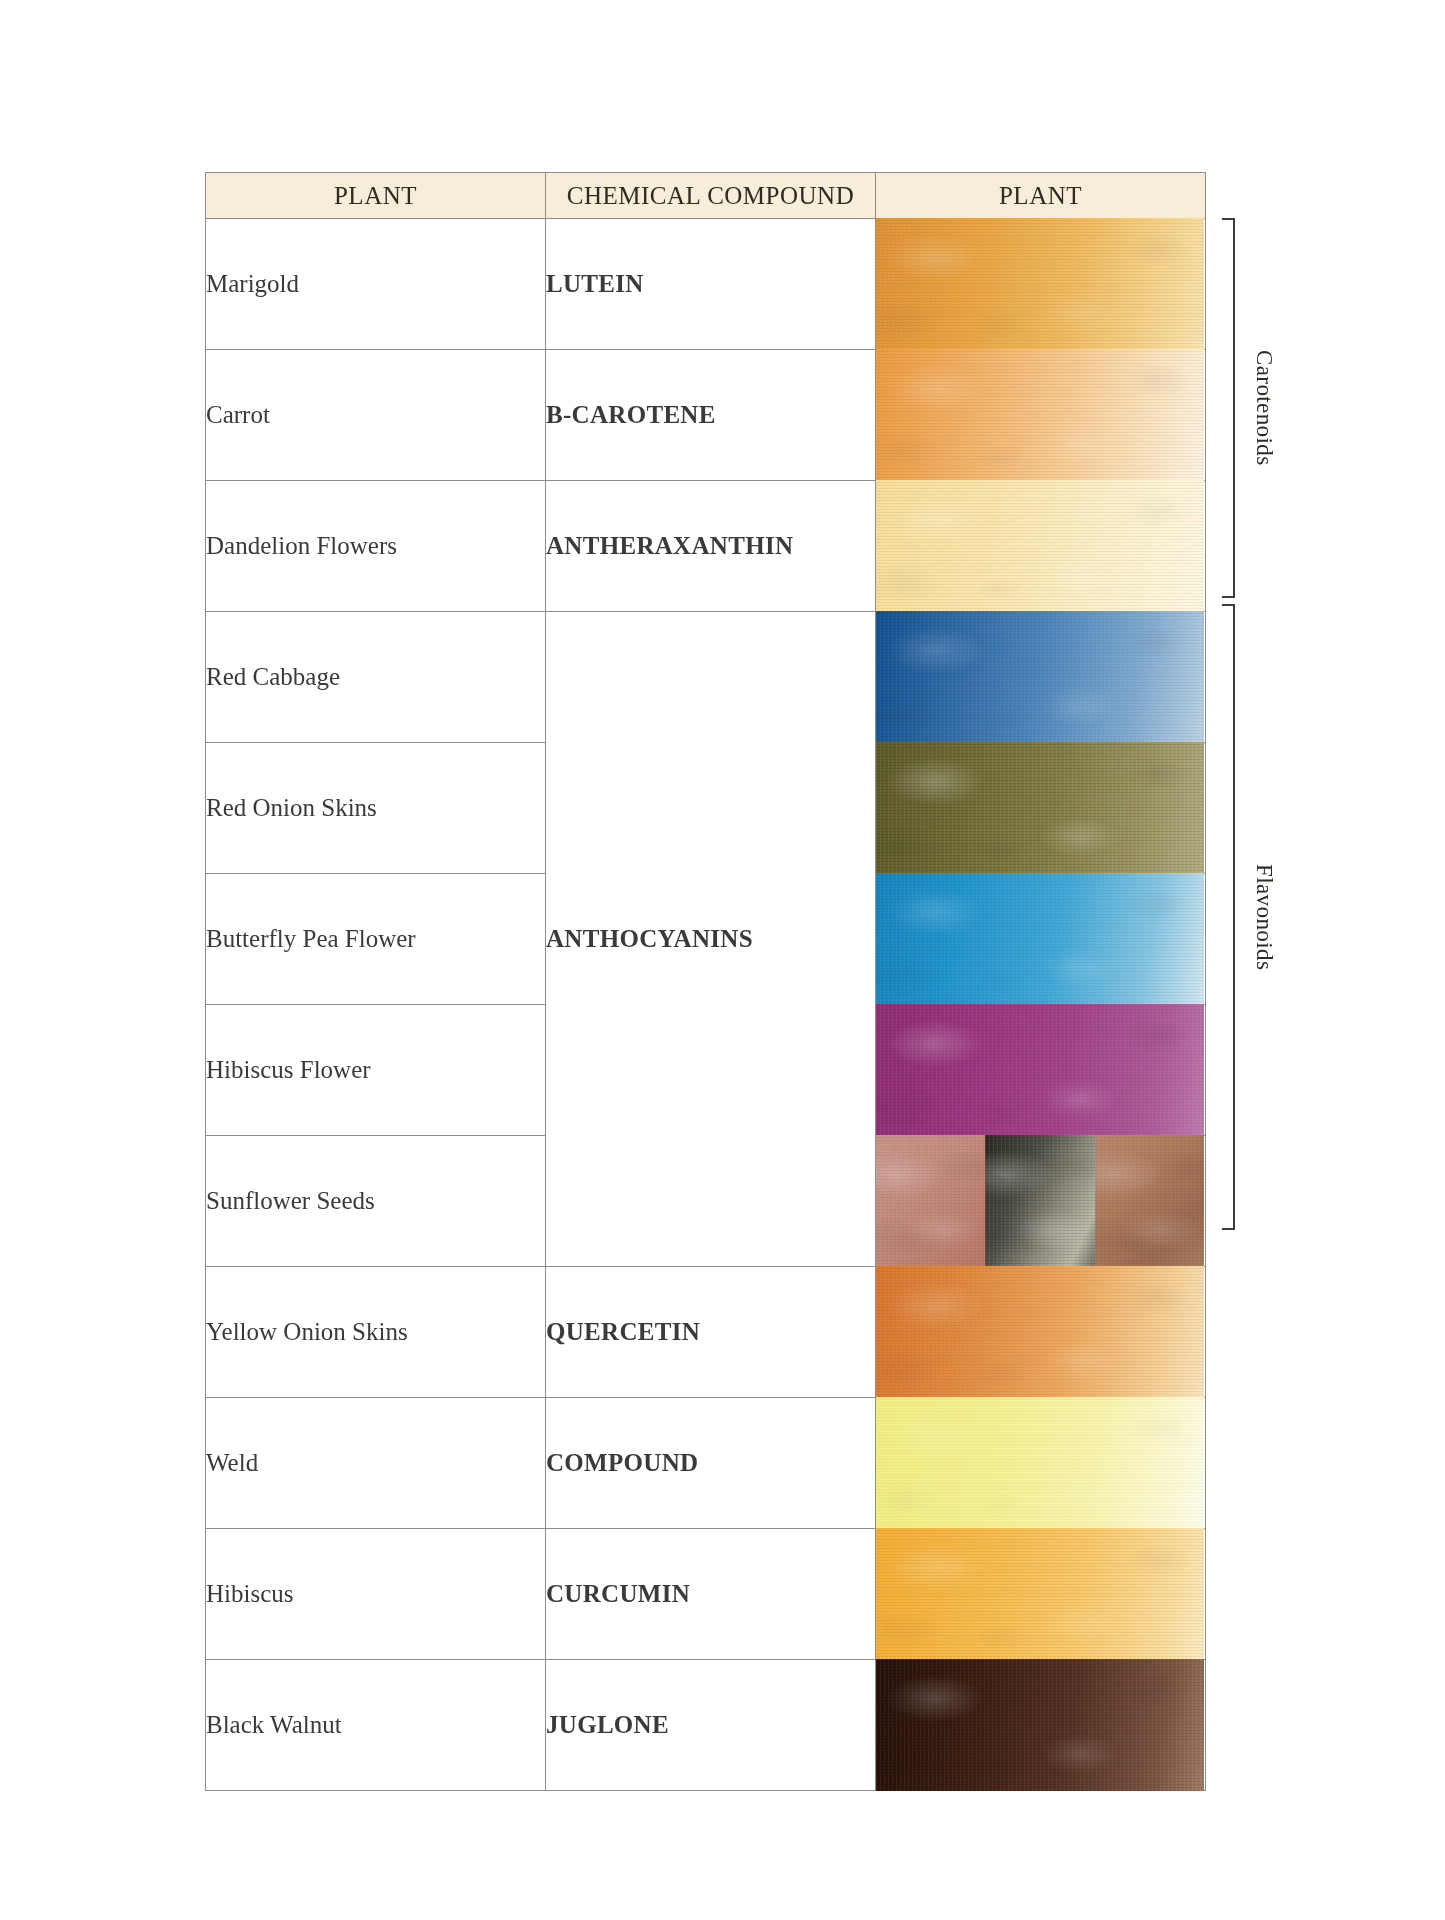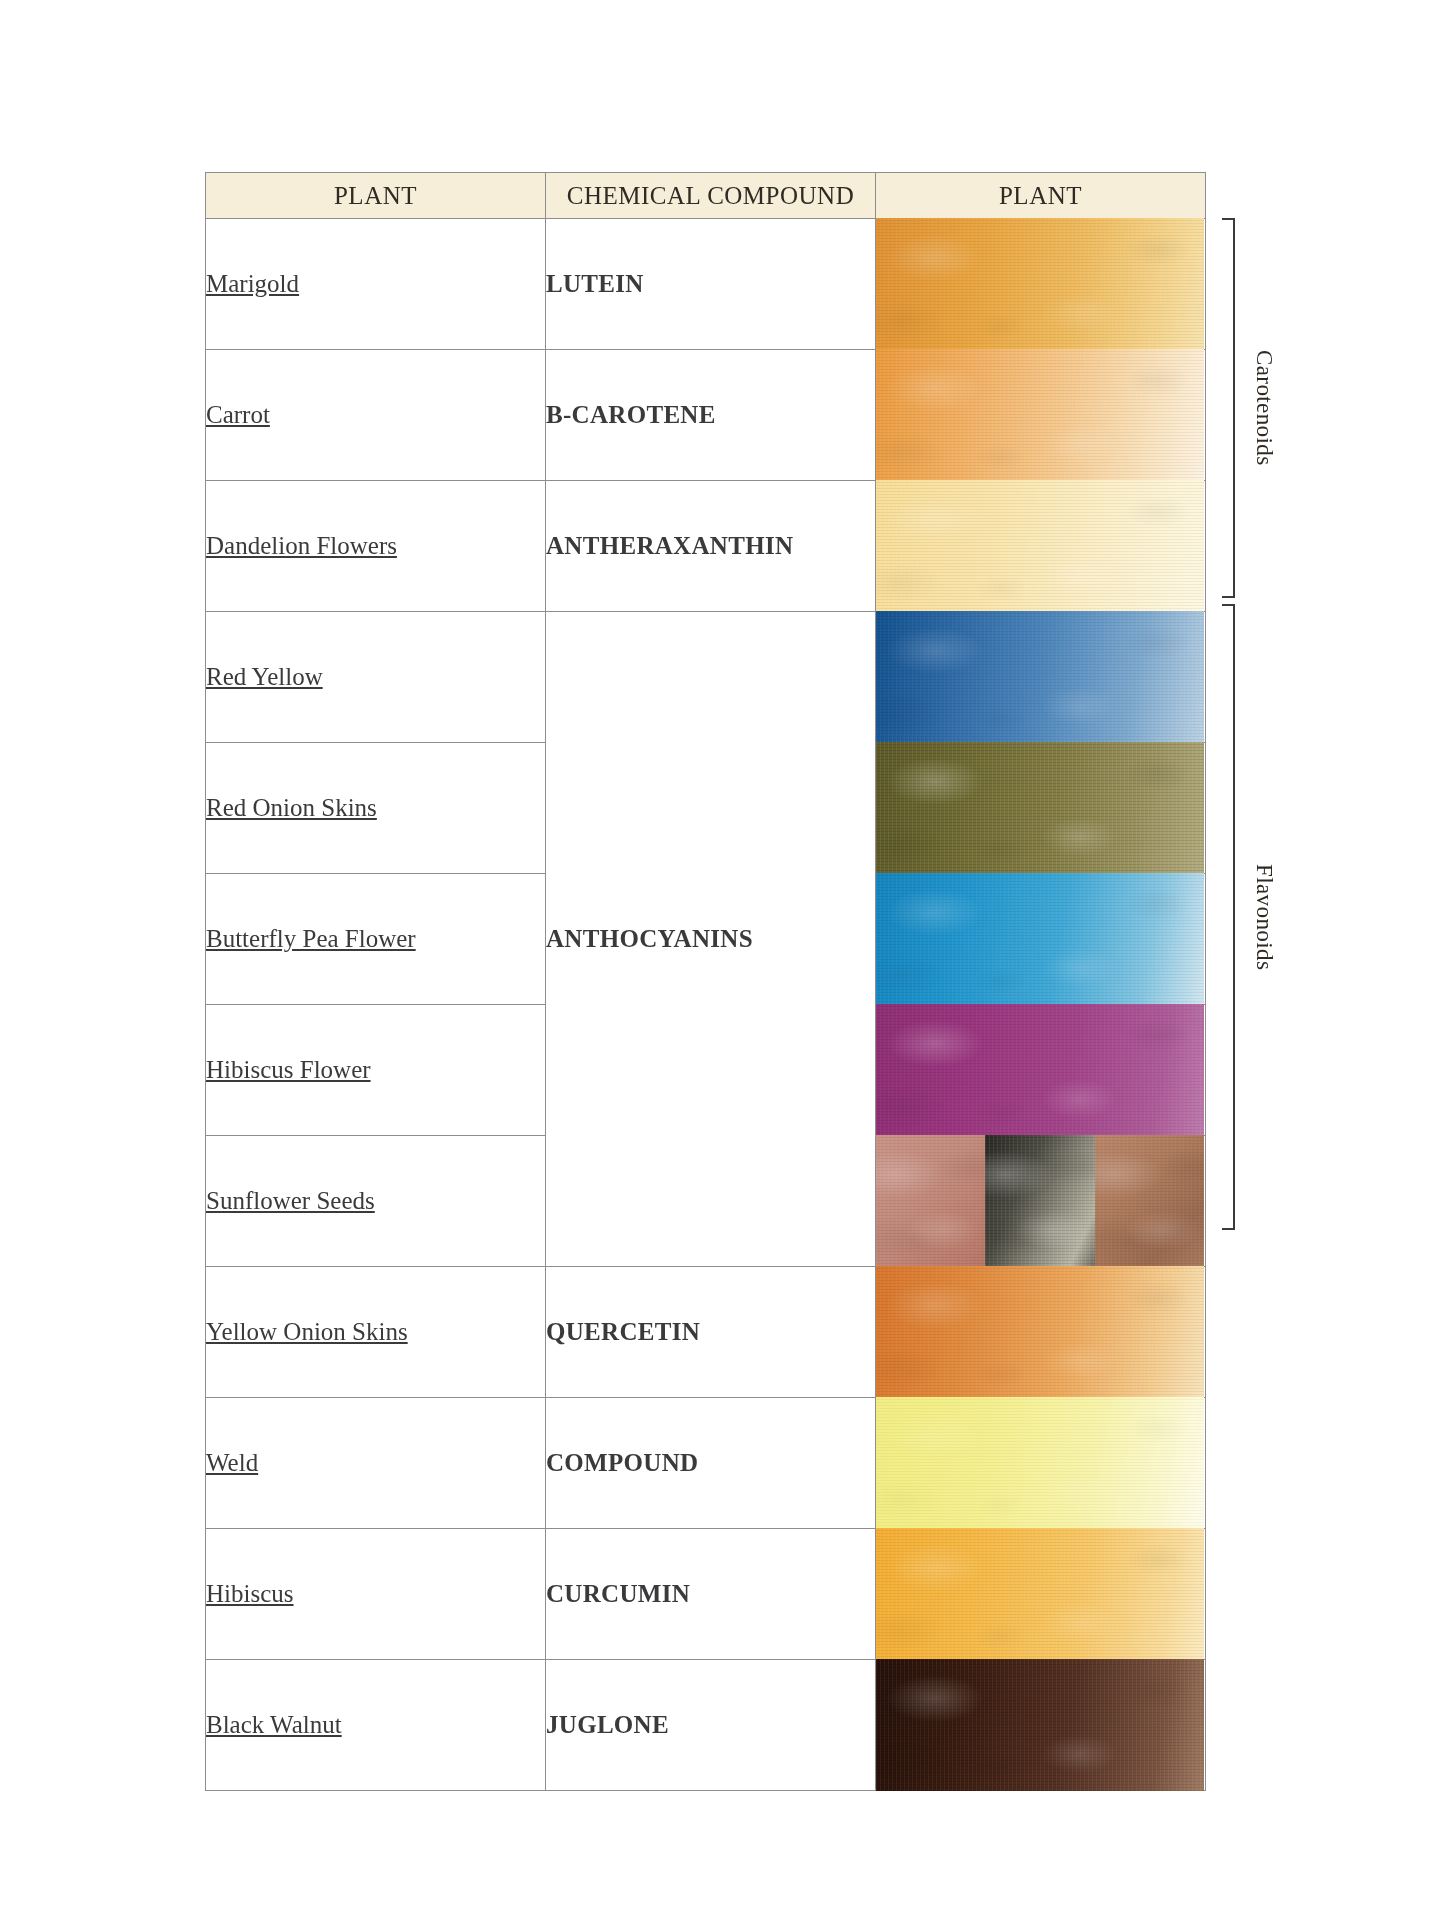--- a/index.html
+++ b/index.html
@@ -49,21 +49,20 @@
     color: #2f2a24;
     border-color: #8d8d8d;
   }
 
   
   td.plant {
     height: 131px;
     font-size: 25px;
     color: #3a3a3c;
     padding-left: 14px;
-    text-decoration: underline;
   }
   td.compound {
     font-size: 25px;
     color: #3a3a3c;
     padding-left: 14px;
     letter-spacing: 0.3px;
     font-weight: bold;
   }
   td.colorcell {
     padding: 0;
@@ -184,21 +183,21 @@
           <td class="colorcell">
             <div class="swatch">
               <div class="base" style="background:linear-gradient(100deg,#F8DE99 0%,#FAE5AB 35%,#FCEFC6 65%,#FEF8E2 100%);"></div>
               <div class="tex"></div>
                 <div class="grain"></div>
             </div>
           </td>
         </tr>
 
         <tr>
-          <td class="plant">Red Yellow</td>
+          <td class="plant">Red Cabbage</td>
           <td class="compound" rowspan="5">ANTHOCYANINS</td>
           <td class="colorcell">
             <div class="swatch">
               <div class="base" style="background:linear-gradient(100deg,#13518F 0%,#2C68A4 22%,#4D86BB 50%,#7FAACF 78%,#BBD2E4 100%);"></div>
               <div class="tex"></div>
                 <div class="grain"></div>
             </div>
           </td>
         </tr>
 

